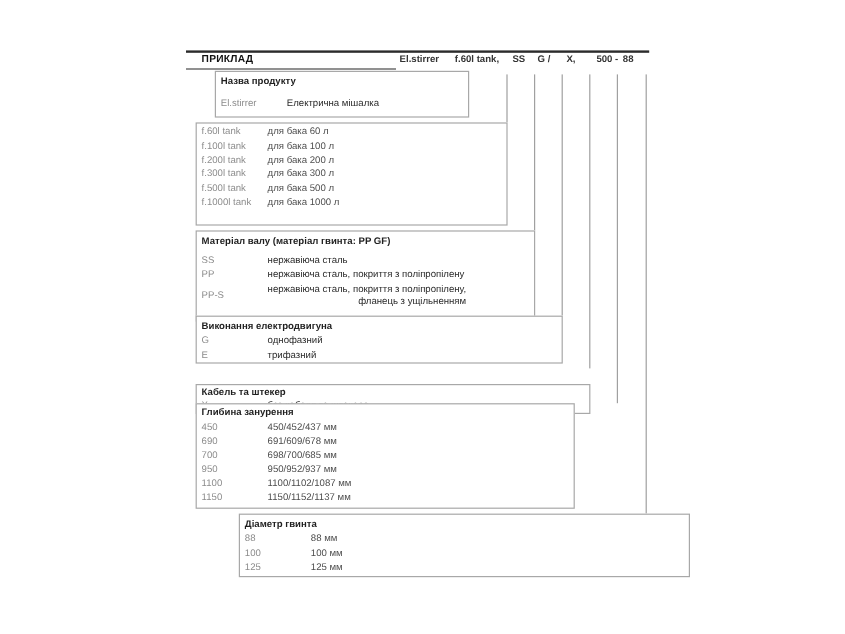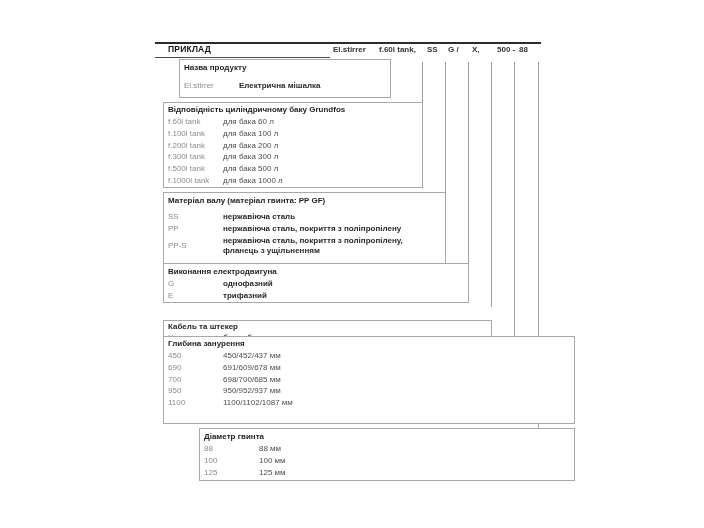--- a/index.html
+++ b/index.html
@@ -20,21 +20,21 @@
     position:absolute;left:163px;
     border:1px solid #a8a8a8;
     background:#ffffff;
     box-sizing:border-box;
     overflow:hidden;
   }
   .section-title{font-size:8px;font-weight:bold;color:#1f1f1f;line-height:10px;padding-left:4px;}
   .row{display:flex;align-items:center;margin-bottom:1.8px;padding-left:4px;}
   .row-code{width:55px;flex:0 0 55px;font-size:8px;color:#8c8c8c;line-height:10px;}
   .row-desc{font-size:8px;color:#4d4d4d;line-height:10px;white-space:pre-line;}
-  .row-desc.bold{font-weight:bold;color:#2a2a2a;}
+  .row-desc.bold{font-weight:normal;color:#2a2a2a;text-align:right;}
 </style>
 </head>
 <body>
 
 <div class="page">
   <div class="topline"></div>
   <div class="example-label">ПРИКЛАД</div>
   <div class="example-underline"></div>
   <div id="codes">
       <div class="code-part" style="left: 333px;">El.stirrer</div>
@@ -55,21 +55,20 @@
     </div>
   <div id="sections">
       <div class="section-box" style="top: 59px; height: 39px; width: 212px; padding-top: 3px; margin-left: 16px;">
         <div class="section-title" style="margin-bottom: 8px;">Назва продукту</div>
         <div class="row">
           <div class="row-code">El.stirrer</div>
           <div class="row-desc bold">Електрична мішалка</div>
         </div>
       </div>
       <div class="section-box" style="top: 102px; height: 86px; width: 260px; padding-top: 2px;">
-        <div class="section-title" style="margin-bottom: 2px;">Відповідність циліндричному баку Grundfos</div>
         <div class="row">
           <div class="row-code">f.60l tank</div>
           <div class="row-desc">для бака 60 л</div>
         </div>
         <div class="row">
           <div class="row-code">f.100l tank</div>
           <div class="row-desc">для бака 100 л</div>
         </div>
         <div class="row">
           <div class="row-code">f.200l tank</div>
@@ -115,21 +114,21 @@
           <div class="row-desc bold">трифазний</div>
         </div>
       </div>
       <div class="section-box" style="top: 320px; height: 25px; width: 329px; padding-top: 1px;">
         <div class="section-title" style="margin-bottom: 1px;">Кабель та штекер</div>
         <div class="row">
           <div class="row-code">X</div>
           <div class="row-desc bold">без кабеля та штекера</div>
         </div>
       </div>
-      <div class="section-box" style="top: 336px; height: 88px; width: 412px; padding-top: 2px;">
+      <div class="section-box" style="top: 336px; height: 88px; width: 316px; padding-top: 2px;">
         <div class="section-title" style="margin-bottom: 2px;">Глибина занурення</div>
         <div class="row">
           <div class="row-code">450</div>
           <div class="row-desc">450/452/437 мм</div>
         </div>
         <div class="row">
           <div class="row-code">690</div>
           <div class="row-desc">691/609/678 мм</div>
         </div>
         <div class="row">
@@ -137,20 +136,24 @@
           <div class="row-desc">698/700/685 мм</div>
         </div>
         <div class="row">
           <div class="row-code">950</div>
           <div class="row-desc">950/952/937 мм</div>
         </div>
         <div class="row">
           <div class="row-code">1100</div>
           <div class="row-desc">1100/1102/1087 мм</div>
         </div>
+        <div class="row">
+          <div class="row-code">1150</div>
+          <div class="row-desc">1150/1152/1137 мм</div>
+        </div>
       </div>
       <div class="section-box" style="top: 428px; height: 53px; width: 376px; padding-top: 3px; margin-left: 36px;">
         <div class="section-title" style="margin-bottom: 2px;">Діаметр гвинта</div>
         <div class="row">
           <div class="row-code">88</div>
           <div class="row-desc">88 мм</div>
         </div>
         <div class="row">
           <div class="row-code">100</div>
           <div class="row-desc">100 мм</div>

